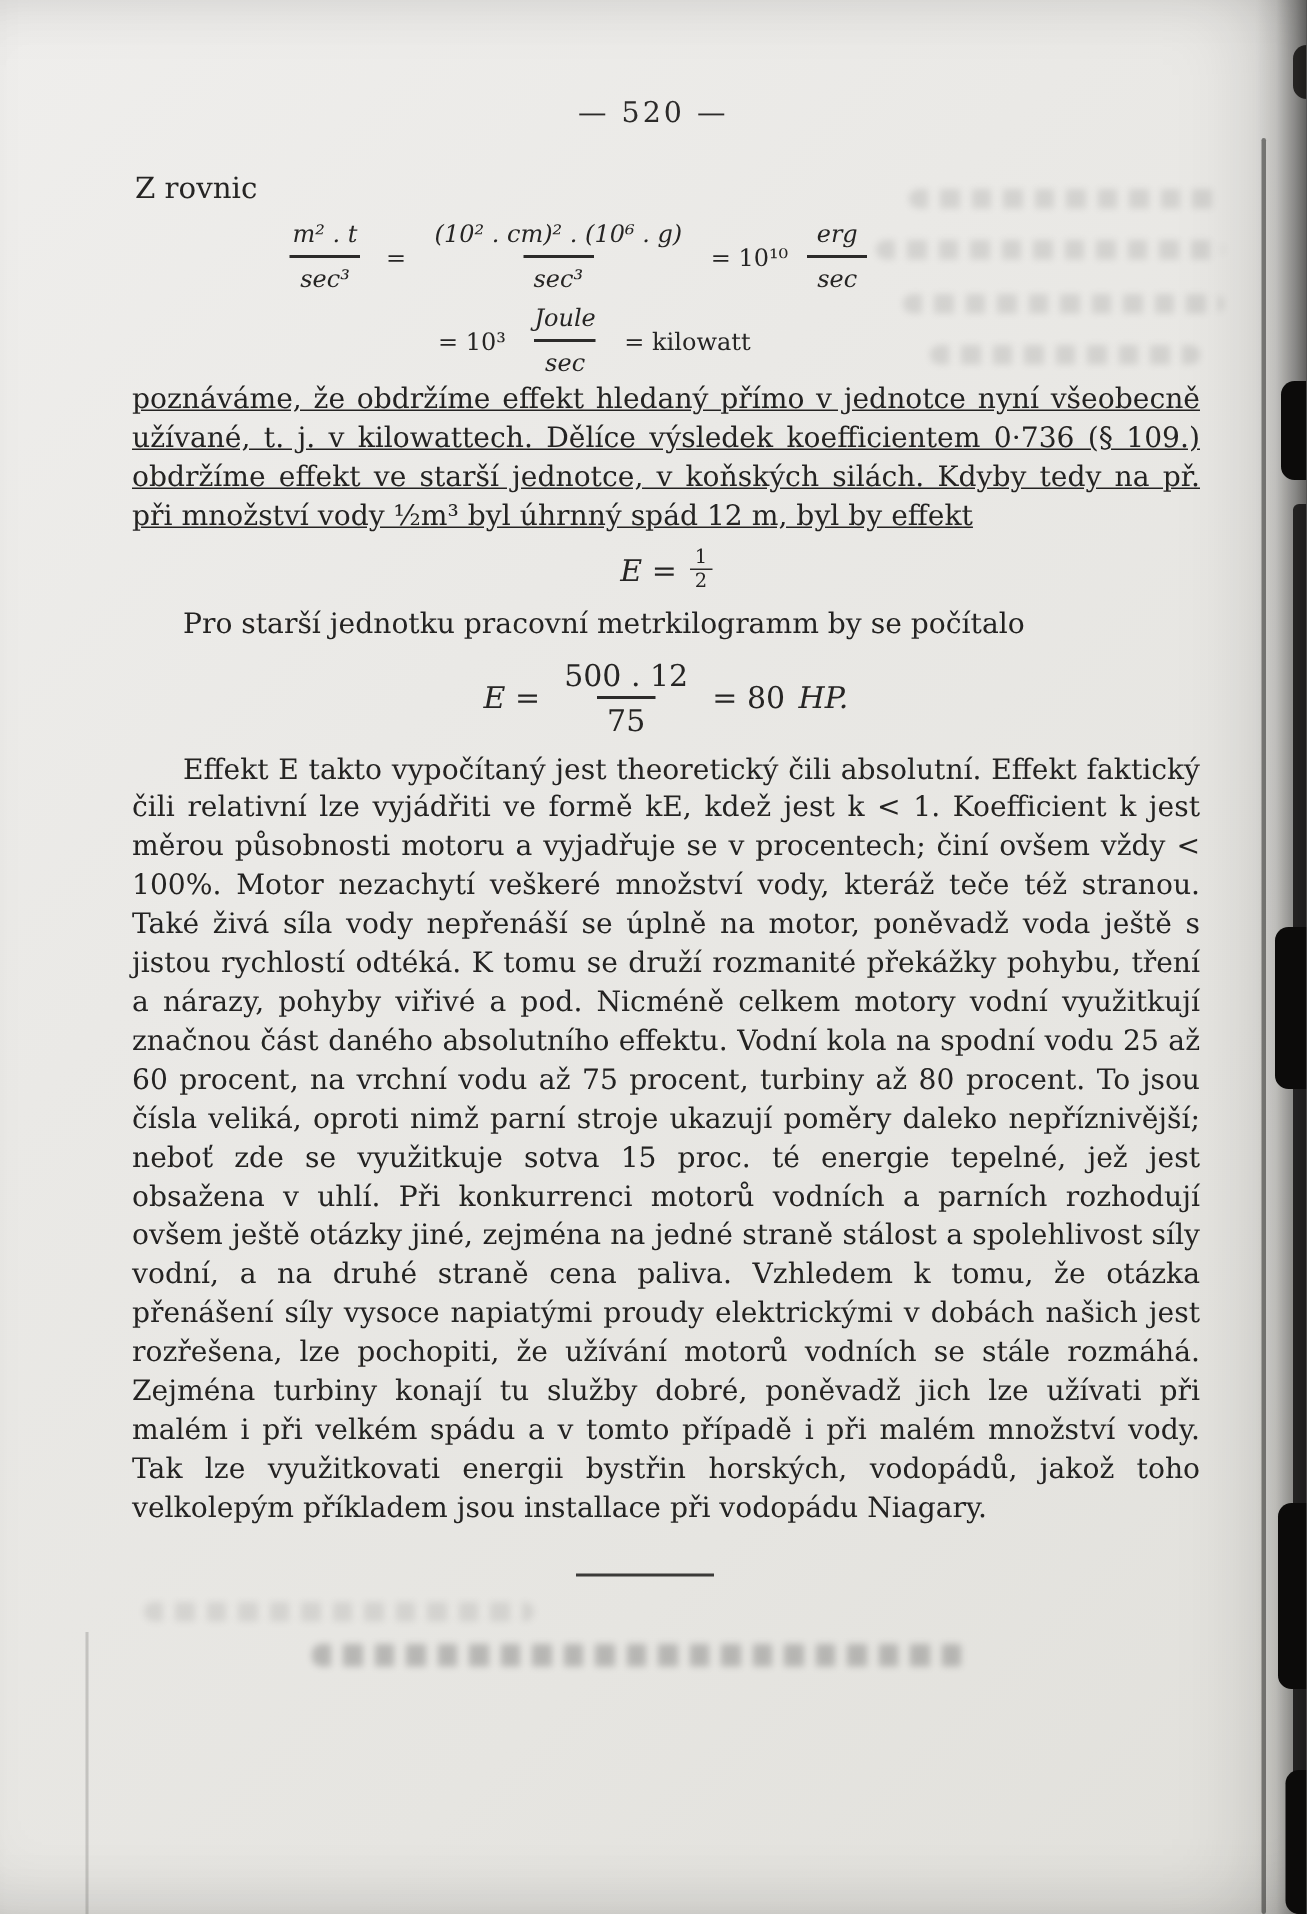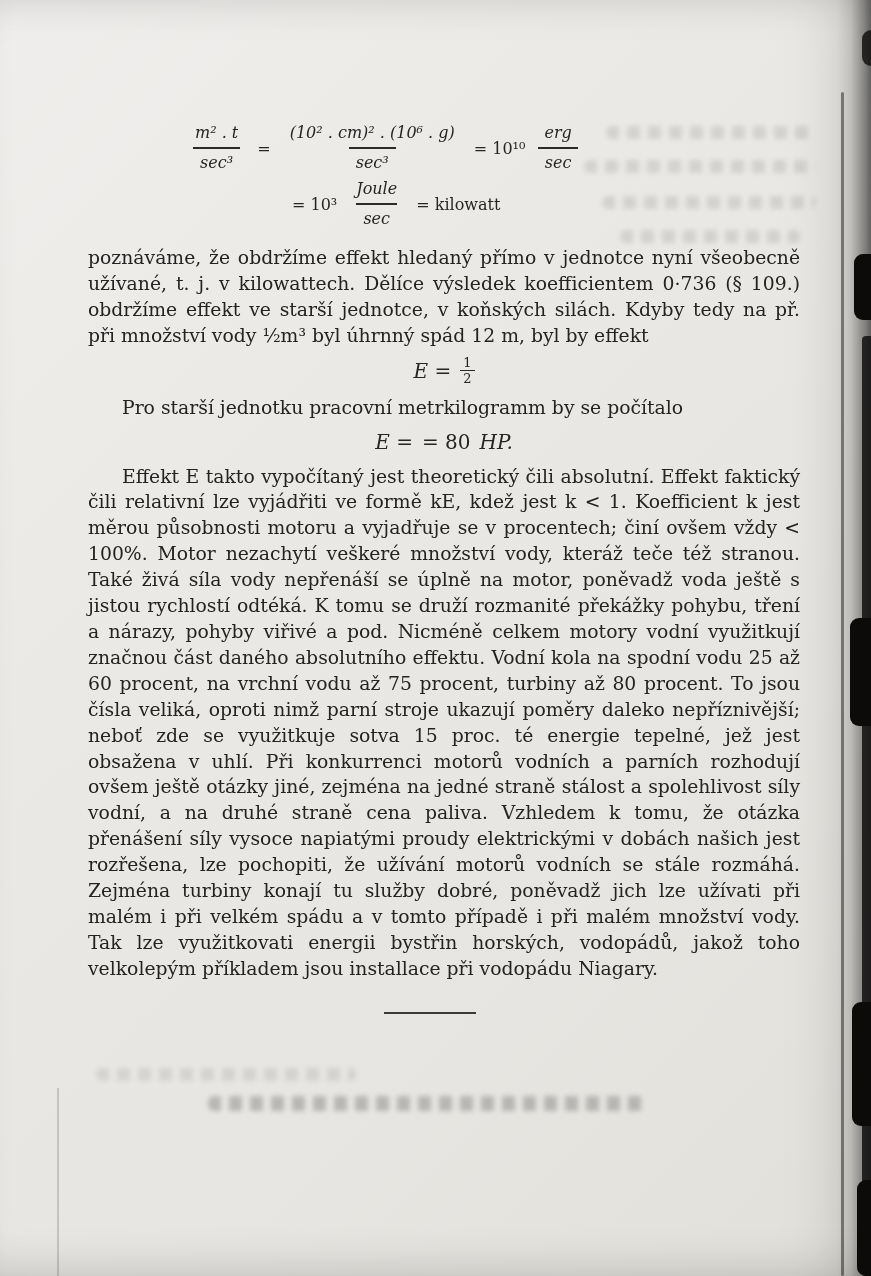--- a/index.html
+++ b/index.html
@@ -72,21 +72,21 @@
   .unit-hp { font-style: italic; font-weight: 400; }
 
   
   p.body {
     margin: 0;
     font-size: 18.8px;
     line-height: 25.9px;
     text-align: justify;
     color: #242322;
   }
-  p.body.noindent { margin-top: 15px; text-indent: 0; }
+  p.body.noindent { margin-top: 1px; text-indent: 0; text-decoration: underline; }
   p.body.indent  { text-indent: 34px; }
   p.p2 { margin-top: 2px; }
   p.p3 { margin-top: 2px; }
 
   .endrule {
     width: 92px;
     height: 2px;
     background: #3b3a38;
     margin: 30px auto 0;
     transform: translateX(-14px);
@@ -133,23 +133,25 @@
   .left-line {
     position: absolute; left: 57px; top: 1088px; height: 188px; width: 2px;
     background: rgba(70,68,66,.22);
   }
 </style>
 </head>
 <body>
 
 <div class="page">
 
+  <div class="pageno">— 520 —</div>
 
   <div class="content">
 
+    <div class="intro">Z rovnic</div>
 
     <div class="eqline eq1">
       <span class="frac">
         <span class="num">m² . t</span>
         <span class="den">sec³</span>
       </span>
       <span class="op">=</span>
       <span class="frac">
         <span class="num">(10² . cm)² . (10⁶ . g)</span>
         <span class="den">sec³</span>
@@ -177,20 +179,24 @@
       <span class="frac small">
         <span class="num">1</span>
         <span class="den">2</span>
       </span>
     </div>
 
     <p class="body indent p2">Pro starší jednotku pracovní metrkilogramm by se počítalo</p>
 
     <div class="eqcenter line4">
       <span class="var">E =</span>
+      <span class="frac">
+        <span class="num">500 . 12</span>
+        <span class="den">75</span>
+      </span>
       <span class="plain">= 80</span>
       <span class="unit-hp">HP.</span>
     </div>
 
     <p class="body indent p3">Effekt E takto vypočítaný jest theoretický čili absolutní. Effekt faktický čili relativní lze vyjádřiti ve formě kE, kdež jest k &lt; 1. Koefficient k jest měrou působnosti motoru a vyjadřuje se v procentech; činí ovšem vždy &lt; 100%. Motor nezachytí veškeré množství vody, kteráž teče též stranou. Také živá síla vody nepřenáší se úplně na motor, poněvadž voda ještě s jistou rychlostí odtéká. K tomu se druží rozmanité překážky pohybu, tření a nárazy, pohyby viřivé a pod. Nicméně celkem motory vodní využitkují značnou část daného absolutního effektu. Vodní kola na spodní vodu 25 až 60 procent, na vrchní vodu až 75 procent, turbiny až 80 procent. To jsou čísla veliká, oproti nimž parní stroje ukazují poměry daleko nepříznivější; neboť zde se využitkuje sotva 15 proc. té energie tepelné, jež jest obsažena v uhlí. Při konkurrenci motorů vodních a parních rozhodují ovšem ještě otázky jiné, zejména na jedné straně stálost a spolehlivost síly vodní, a na druhé straně cena paliva. Vzhledem k tomu, že otázka přenášení síly vysoce napiatými proudy elektrickými v dobách našich jest rozřešena, lze pochopiti, že užívání motorů vodních se stále rozmáhá. Zejména turbiny konají tu služby dobré, poněvadž jich lze užívati při malém i při velkém spádu a v tomto případě i při malém množství vody. Tak lze využitkovati energii bystřin horských, vodopádů, jakož toho velkolepým příkladem jsou installace při vodopádu Niagary.</p>
 
     <div class="endrule"></div>
 
   </div>
 

